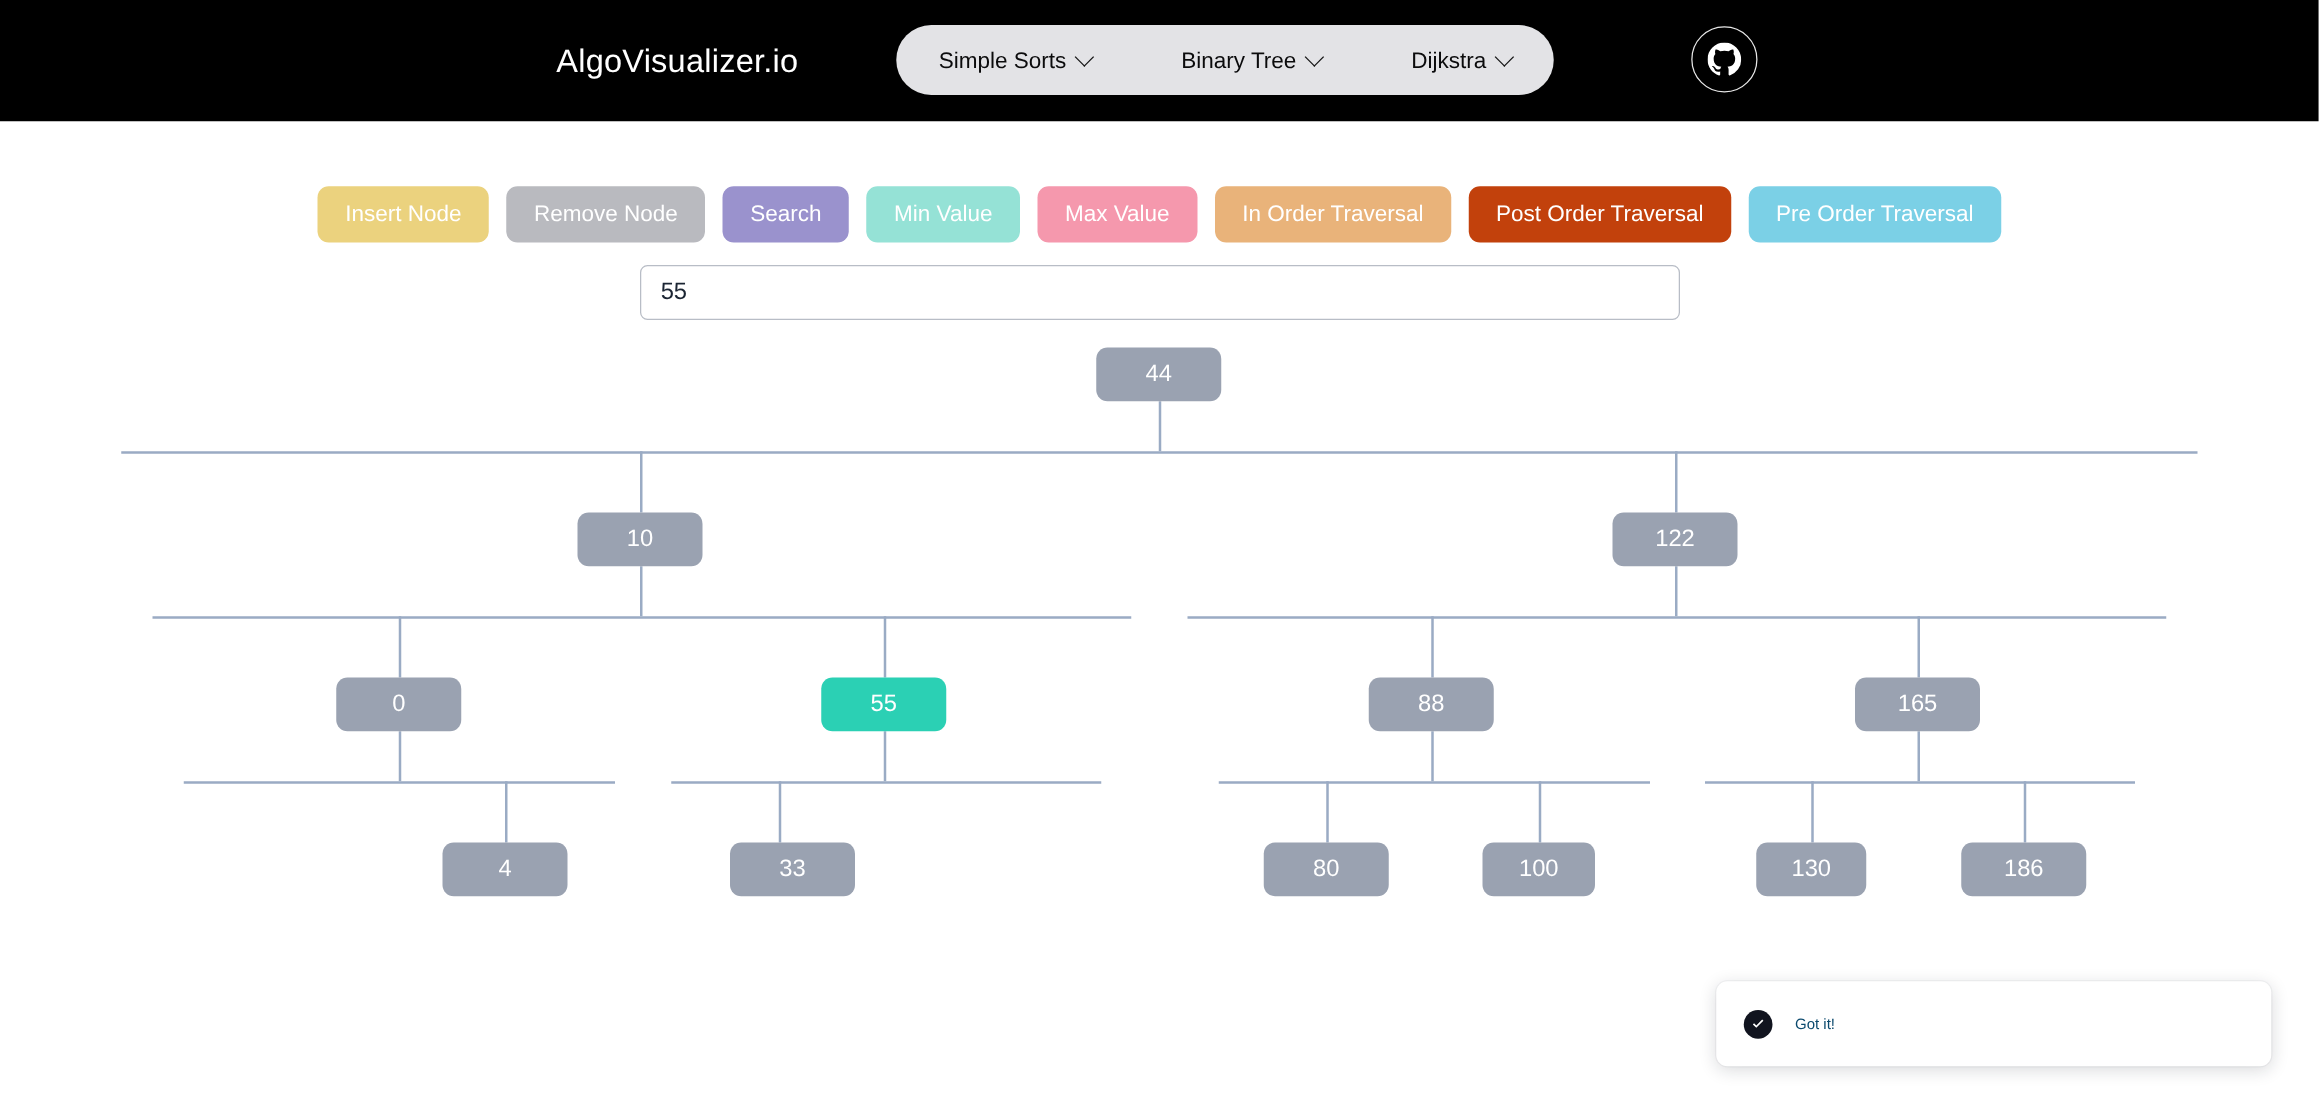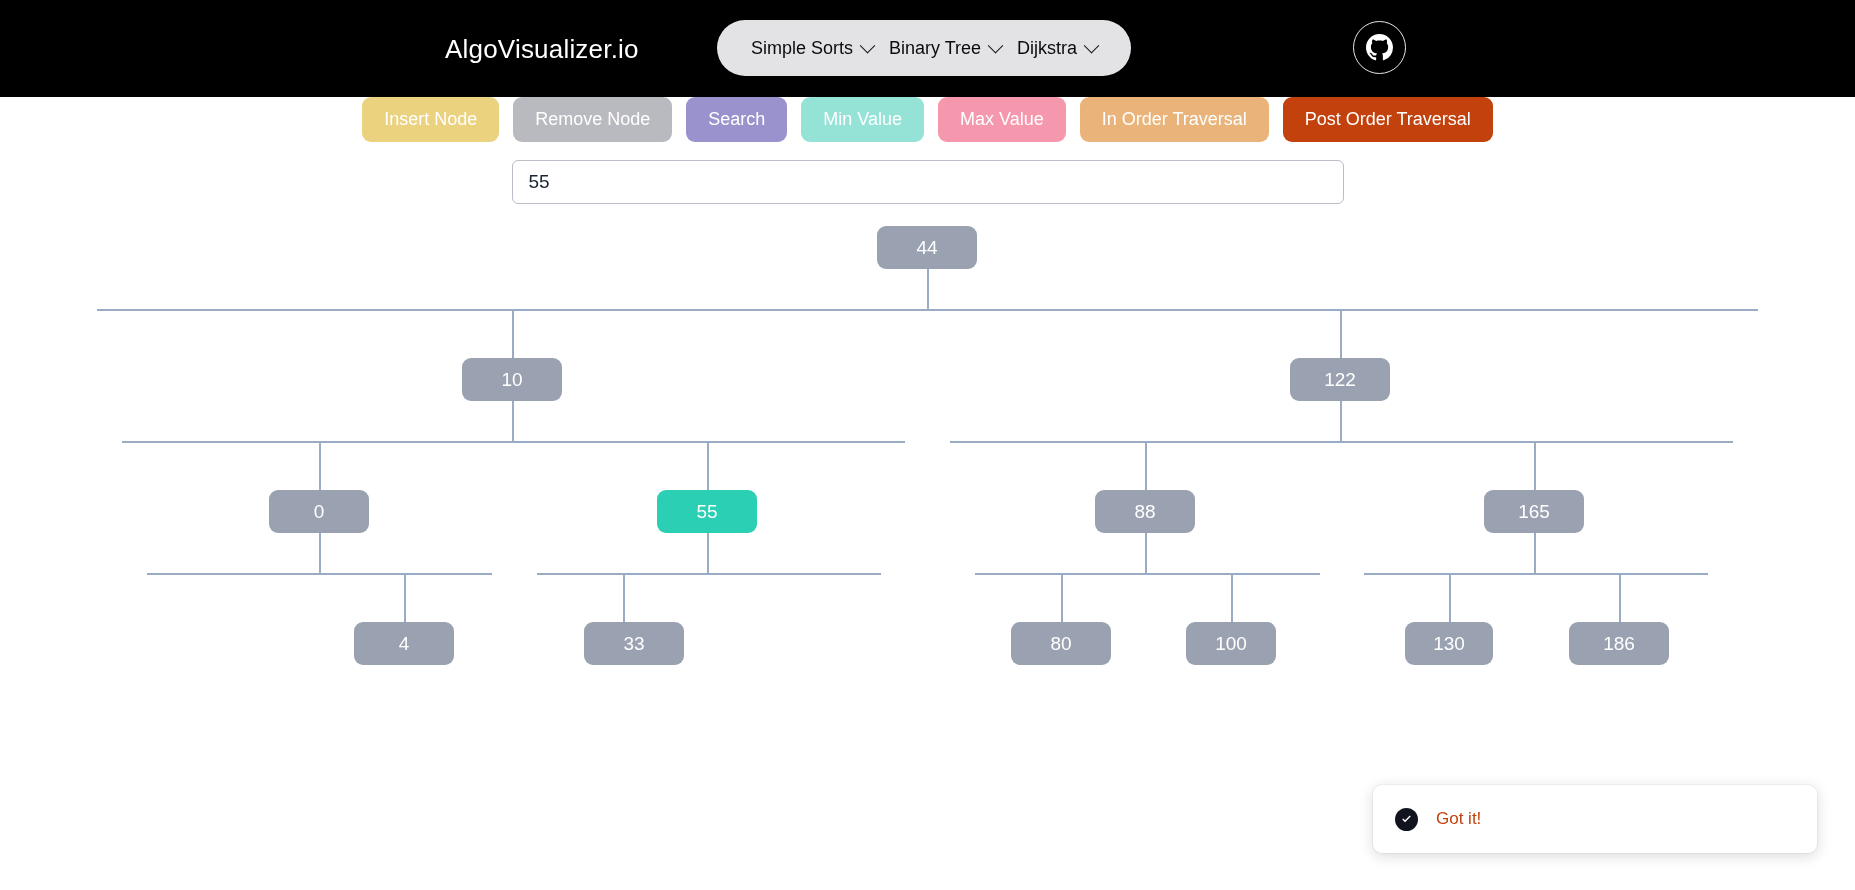--- a/index.html
+++ b/index.html
@@ -31,20 +31,21 @@
   #nav-pill {
     position: absolute;
     left: 717px;
     top: 20px;
     height: 56px;
     background: #e3e3e6;
     border-radius: 28px;
     display: flex;
     align-items: center;
     padding: 0 26px;
+    gap: 56px;
   }
   .nav-item {
     display: flex;
     align-items: center;
     gap: 9px;
     font-size: 18px;
     color: #0b0b0c;
     cursor: pointer;
     white-space: nowrap;
     padding: 4px 8px;
@@ -61,21 +62,21 @@
     left: 1353px;
     top: 21px;
     width: 53px; height: 53px;
     border: 1.6px solid #e8e8e8;
     border-radius: 50%;
     display: flex; align-items: center; justify-content: center;
     cursor: pointer;
   }
 
   
-  #controls { }
+  #controls { padding-top: 52px; }
   .btn-row {
     display: flex;
     justify-content: center;
     gap: 14px;
     margin-bottom: 14px;
   }
   .ctl-btn {
     border: none;
     border-radius: 9px;
     color: #ffffff;
@@ -152,21 +153,21 @@
     align-items: center;
     padding-left: 22px;
     gap: 18px;
   }
   #toast-check {
     width: 23px; height: 23px;
     border-radius: 50%;
     background: #11141f;
     display: flex; align-items: center; justify-content: center;
   }
-  #toast-text { font-size: 17px; color: #c2410c; }
+  #toast-text { font-size: 12px; color: #0c4a6e; }
 </style>
 </head>
 <body>
 
 <div id="app-header">
   <div id="brand-title">AlgoVisualizer.io</div>
 
   <nav id="nav-pill">
     <div class="nav-item">
       <span>Simple Sorts</span>
@@ -197,20 +198,21 @@
 <div id="controls">
 
   <div class="btn-row">
     <button class="ctl-btn" style="background: rgb(235, 210, 126);">Insert Node</button>
     <button class="ctl-btn" style="background: rgb(185, 186, 191);">Remove Node</button>
     <button class="ctl-btn" style="background: rgb(154, 146, 205);">Search</button>
     <button class="ctl-btn" style="background: rgb(149, 226, 214);">Min Value</button>
     <button class="ctl-btn" style="background: rgb(245, 152, 173);">Max Value</button>
     <button class="ctl-btn" style="background: rgb(233, 179, 122);">In Order Traversal</button>
     <button class="ctl-btn" style="background: #c2410c;">Post Order Traversal</button>
+    <button class="ctl-btn" style="background: rgb(123, 208, 230);">Pre Order Traversal</button>
   </div>
 
 
   <div id="value-input-wrap">
     <input id="value-input" type="text" value="55" style="">
   </div>
 </div>
 
 <div id="tree-canvas">
     <div class="edge-h" style="left: 97px; width: 1661px; top: 83px; background: rgb(154, 171, 196);"></div>

